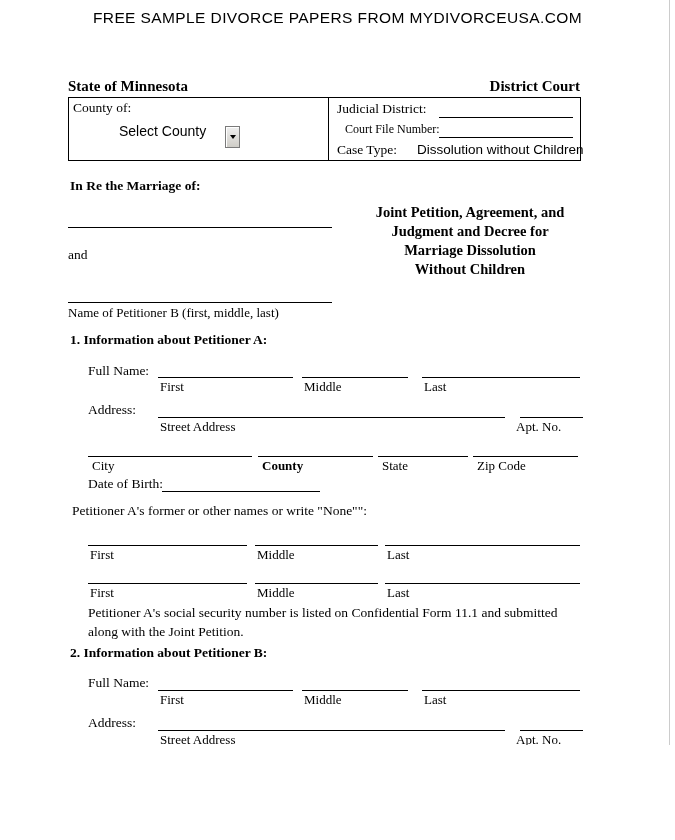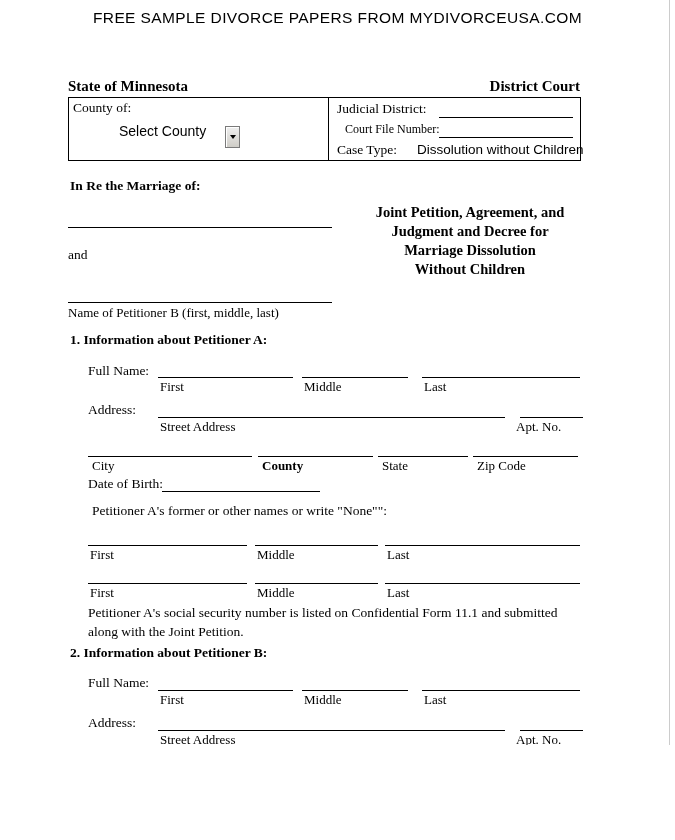--- a/index.html
+++ b/index.html
@@ -87,21 +87,21 @@
   <div class="line" style="left:378px;top:456px;width:90px;"></div>
   <div class="line" style="left:473px;top:456px;width:105px;"></div>
   <div class="t small" style="left:92px;top:458px;">City</div>
   <div class="t small" style="left:262px;top:458px;font-weight:bold;">County</div>
   <div class="t small" style="left:382px;top:458px;">State</div>
   <div class="t small" style="left:477px;top:458px;">Zip Code</div>
 
   <div class="t" style="left:88px;top:476px;">Date of Birth:</div>
   <div class="line" style="left:162px;top:491px;width:158px;"></div>
 
-  <div class="t" style="left:92px;top:503px;text-align:center;">Petitioner A's former or other names or write "None"":</div>
+  <div class="t" style="left:72px;top:503px;text-align:center;">Petitioner A's former or other names or write "None"":</div>
 
   <div class="line" style="left:88px;top:545px;width:159px;"></div>
   <div class="line" style="left:255px;top:545px;width:123px;"></div>
   <div class="line" style="left:385px;top:545px;width:195px;"></div>
   <div class="t small" style="left:90px;top:547px;">First</div>
   <div class="t small" style="left:257px;top:547px;">Middle</div>
   <div class="t small" style="left:387px;top:547px;">Last</div>
 
   <div class="line" style="left:88px;top:583px;width:159px;"></div>
   <div class="line" style="left:255px;top:583px;width:123px;"></div>

